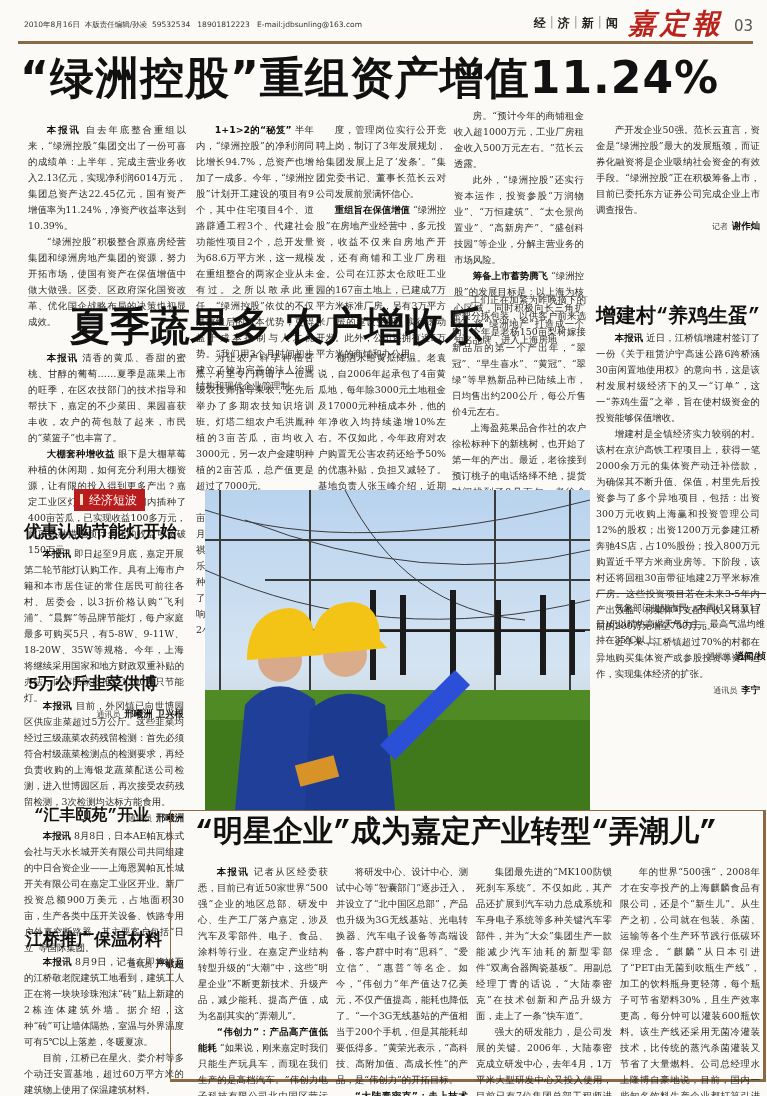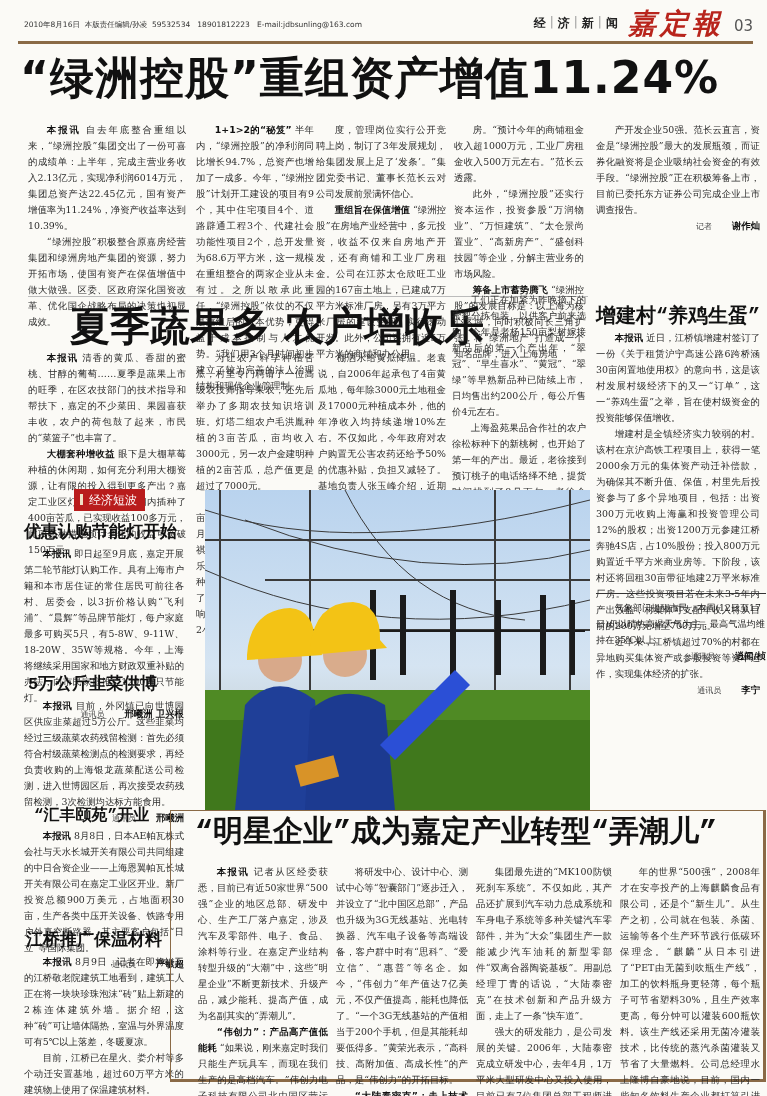--- a/index.html
+++ b/index.html
@@ -17,21 +17,21 @@
 .col{position:absolute;font-size:9.4px;line-height:16px;text-align:justify;color:#2b2b2b}
 .col p{text-indent:2em}
 .col b{color:#111}
 .hl{font-family:"DejaVu Sans",sans-serif;font-weight:bold;color:#111}
 .h2{left:70px;top:306px;font-family:"DejaVu Sans",sans-serif;font-weight:bold;font-size:40px;color:#111;white-space:nowrap;line-height:1}
 .rule-h{height:1px;background:#bbb}
 .badge{left:74px;top:489px;background:#b91c1c;color:#fff;font-family:"DejaVu Sans",sans-serif;font-size:12px;padding:3px 8px 3px 6px;line-height:16px}
 .badge i{display:inline-block;width:3px;height:11px;background:#f0e1c6;margin-right:6px;vertical-align:-1px}
 .subh{position:absolute;font-family:Liberation Mono, monospace;font-weight:bold;color:#111;white-space:nowrap}
 .byline{text-align:right;font-weight:bold;color:#111}
-.byline span{font-weight:normal;color:#444;margin-right:20px;font-size:8px}
+.byline span{font-weight:normal;color:#444;margin-right:4px;font-size:8px}
 .photo{left:205px;top:490px;width:385px;height:320px;overflow:hidden;background:linear-gradient(#b9d3ee 0%,#d5e4f2 55%,#cbd7de 70%,#5a8a2a 72%,#3b6b1a 100%)}
 .boxed{left:170px;top:810px;width:596px;height:272px;border:1px solid #8a6a46;border-right:3px solid #8a6a46;border-bottom:3px solid #8a6a46}
 .h3{left:195px;top:818px;font-family:Liberation Mono, monospace;font-weight:bold;font-size:30px;color:#111;white-space:nowrap;line-height:1}
 .weather{left:596px;top:593px;width:170px;font-size:9.2px;line-height:16px;color:#1a1a1a;border-top:1.5px solid #333;padding-top:6px}
 </style>
 </head>
 <body>
 
 <div class="abs hdr-left">
   <span>2010年8月16日</span>&nbsp;
@@ -60,21 +60,21 @@
     <p><b>本报讯</b> 自去年底整合重组以来，“绿洲控股”集团交出了一份可喜的成绩单：上半年，完成主营业务收入2.13亿元，实现净利润6014万元，集团总资产达22.45亿元，国有资产增值率为11.24%，净资产收益率达到10.39%。</p>
     <p>“绿洲控股”积极整合原嘉房经营集团和绿洲房地产集团的资源，努力开拓市场，使国有资产在保值增值中做大做强。区委、区政府深化国资改革、优化国企战略布局的决策也初显成效。</p>
   </div>
 <div class="col" style="left:196px;top:122px;width:118px;">
     <p><b class="hl">1+1&gt;2的“秘笈”</b> 半年内，“绿洲控股”的净利润同比增长94.7%，总资产也增加了一成多。今年，“绿洲控股”计划开工建设的项目有9个，其中住宅项目4个、道路辟通工程3个、代建社会功能性项目2个，总开发量为68.6万平方米，这一规模在重组整合的两家企业从未有过。之所以敢承此重任，“绿洲控股”依仗的不仅是重组后的资本优势，更得益于成本控制与人才优势。“我们用3个月时间初步建立了较为完善的法人治理结构和现代企业管理制</p>
   </div>
 <div class="col" style="left:316px;top:122px;width:130px">
     <p>度，管理岗位实行公开竞聘上岗，制订了3年发展规划，给集团发展上足了‘发条’。”集团党委书记、董事长范长云对公司发展前景满怀信心。</p>
     <p><b class="hl">重组旨在保值增值</b> “绿洲控股”在房地产业经营中，多元投资，收益不仅来自房地产开发，还有商铺和工业厂房租金。公司在江苏太仓欣旺工业园的167亩土地上，已建成7万平方米标准厂房，另有3万平方米厂房的建设空间，实行滚动开发。此外，公司还拥有近5万平方米的商铺和办公用</p>
   </div>
-<div class="col" style="left:454px;top:122px;width:130px">
+<div class="col" style="left:454px;top:108px;width:130px">
     <p>房。“预计今年的商铺租金收入超1000万元，工业厂房租金收入500万元左右。”范长云透露。</p>
     <p>此外，“绿洲控股”还实行资本运作，投资参股“万润物业”、“万恒建筑”、“太仓景尚置业”、“高新房产”、“盛创科技园”等企业，分解主营业务的市场风险。</p>
     <p><b class="hl">筹备上市蓄势腾飞</b> “绿洲控股”的发展目标是：以上海为核心区域，同时积极向长三角扩张，将“绿洲地产”打造成一个知名品牌，进入上海房地</p>
   </div>
 <div class="col" style="left:596px;top:122px;width:164px">
   <div>
       <p>产开发企业50强。范长云直言，资金是“绿洲控股”最大的发展瓶颈，而证券化融资将是企业吸纳社会资金的有效手段。“绿洲控股”正在积极筹备上市，目前已委托东方证券公司完成企业上市调查报告。</p>
     </div>
   <div class="byline"><span>记者</span><b>谢作灿</b></div>
 </div>

